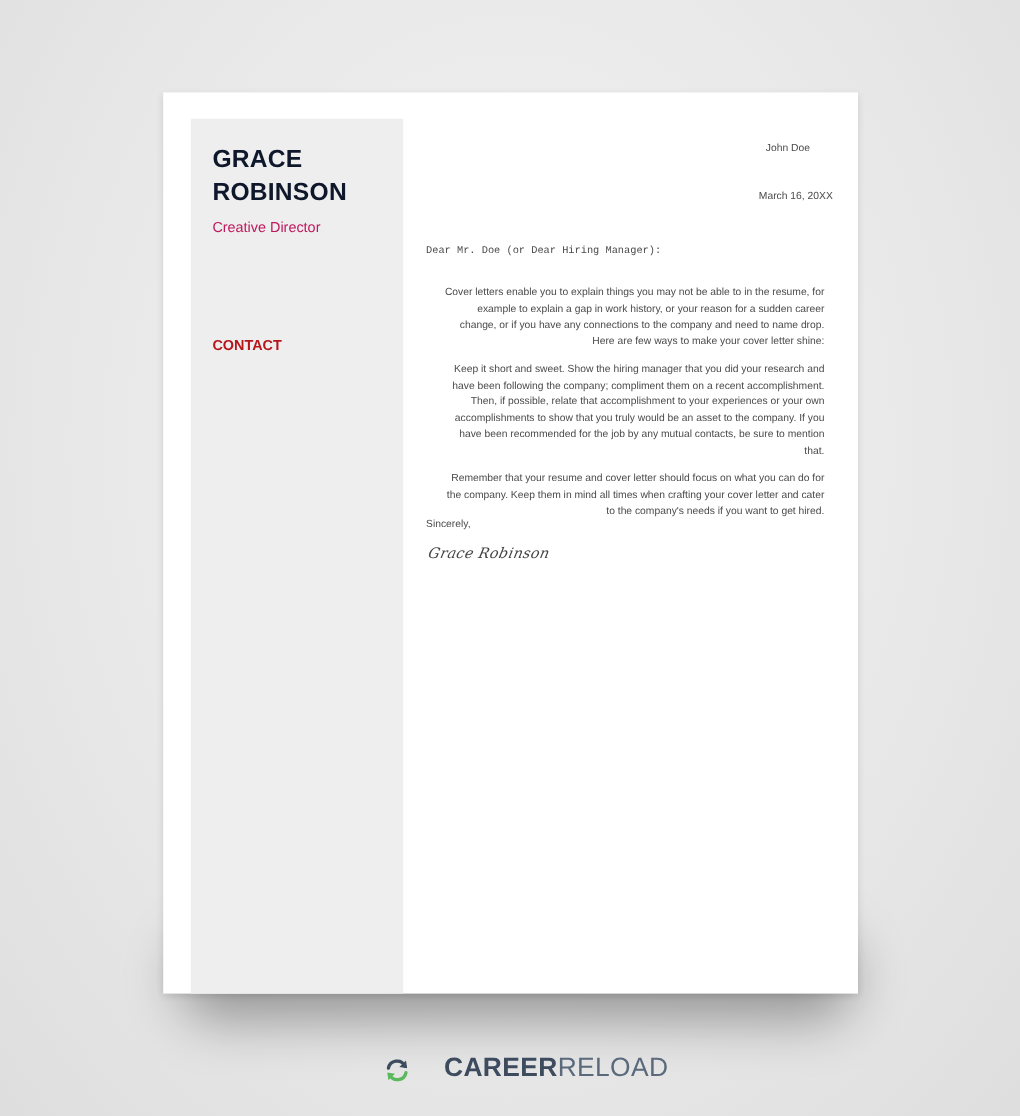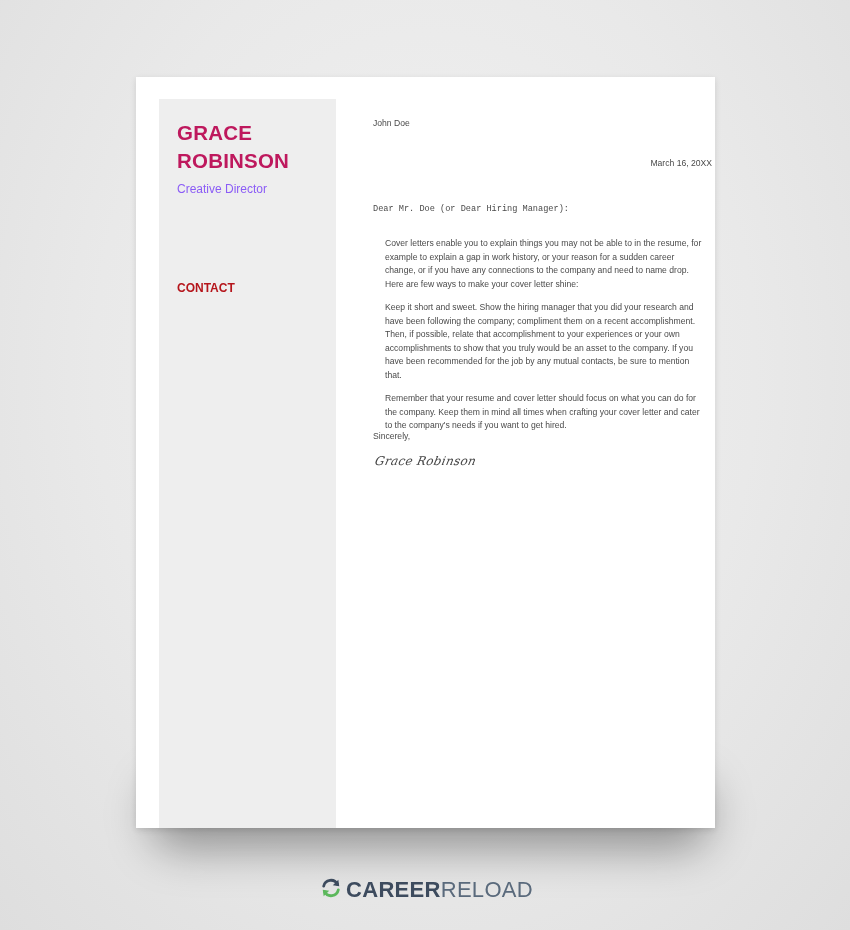--- a/index.html
+++ b/index.html
@@ -38,59 +38,60 @@
       left: 23px;
       top: 22px;
       width: 177px;
       height: 729px;
       background: #eeeeee;
     }
     .name {
       position: absolute;
       left: 18px;
       top: 20px;
-      color: #be185d;
+      color: #0f172a;
       font-weight: bold;
       font-size: 20.5px;
       line-height: 28px;
       letter-spacing: 0.2px;
     }
     .name div { white-space: nowrap; }
     .role {
       position: absolute;
       left: 18px;
       top: 83px;
       font-size: 12px;
-      color: #8b5cf6;
+      color: #be185d;
     }
     .contact-heading {
       position: absolute;
       left: 18px;
       top: 134px;
       font-size: 12px;
       font-weight: bold;
       color: #b5151b;
       margin-top: 48px;
     }
     .contact-list {
       position: absolute;
       left: 18px;
       top: 158px;
       font-size: 9px;
       color: #444;
       line-height: 15.6px;
     }
     .letter {
       position: absolute;
-      left: 237px;
+      left: 219px;
       top: 40px;
       width: 320px;
       font-size: 8.6px;
       line-height: 13.5px;
       color: #4a4a4a;
+      text-align: right;
     }
     .recipient div { white-space: nowrap; }
     .date {
       position: absolute;
       right: -19px;
       top: 40px;
       white-space: nowrap;
     }
     .salutation {
       position: absolute;
@@ -124,21 +125,22 @@
       letter-spacing: 0.3px;
       transform: skewX(-12deg);
       white-space: nowrap;
     }
     .logo {
       position: absolute;
       left: 320px;
       top: 877px;
       height: 26px;
       display: flex;
-      align-items: flex-start;
+      align-items: flex-end;
+      gap: 24px;
     }
     .logo-icon {
       width: 22px;
       height: 22px;
       margin-right: 4px;
     }
     .logo-text {
       font-size: 22px;
       line-height: 26px;
       letter-spacing: 0.3px;

